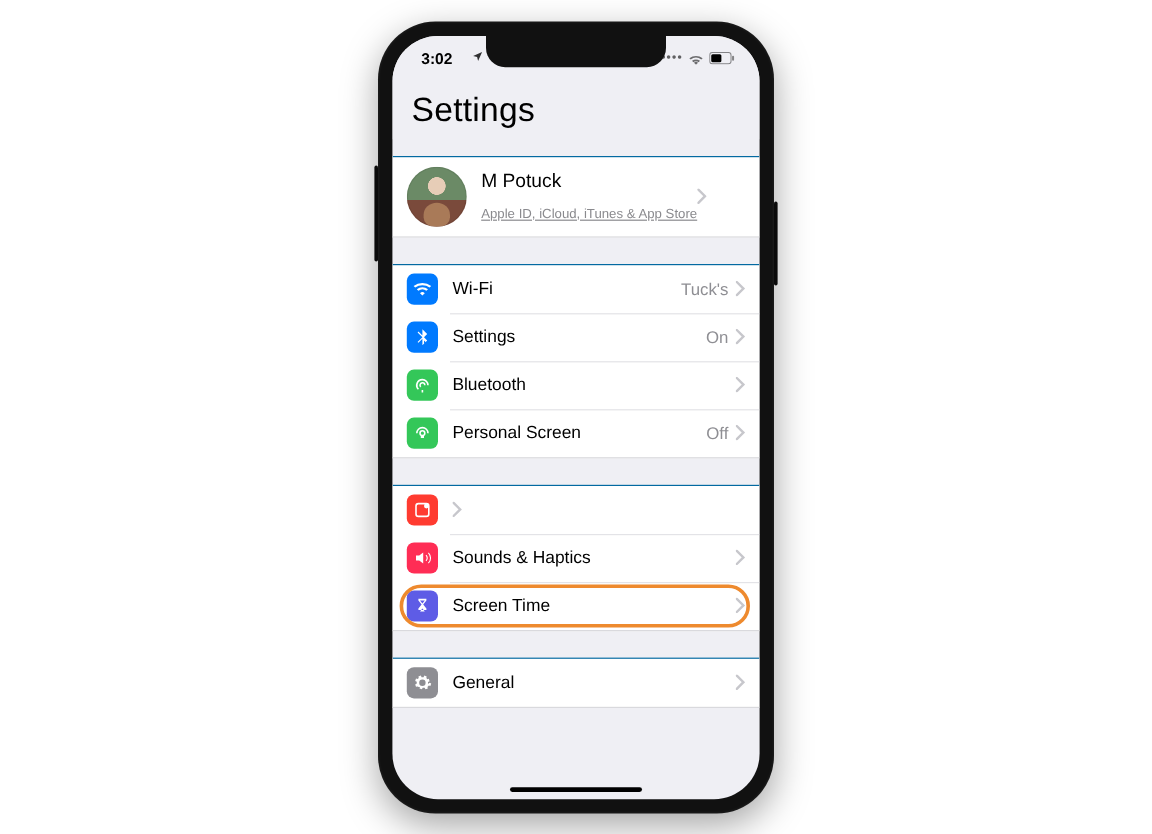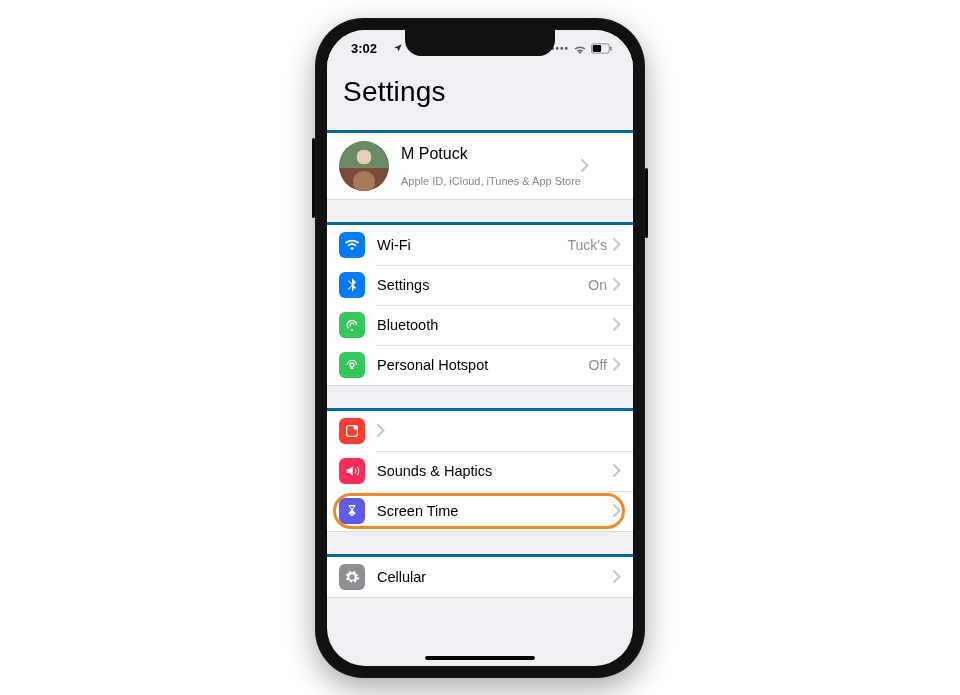--- a/index.html
+++ b/index.html
@@ -71,21 +71,21 @@
   .dots { letter-spacing:1px; font-size:10px; opacity:.6;}
   .wifi-mini svg, .batt svg { display:block; }
   .title {
     padding: 8px 16px 8px 16px;
     font-size: 28px;
     font-weight: 400;
     letter-spacing: .2px;
     background:#efeff4;
     color:#000;
   }
-  .group { margin-top: 22px; background:#fff; border-top:3px solid #0369a1; border-bottom:1px solid #d9d9dd;}
+  .group { margin-top: 22px; background:#fff; border-top:1px solid #0369a1; border-bottom:1px solid #d9d9dd;}
   .group.first { margin-top: 14px; }
   .row {
     display:flex;
     align-items:center;
     min-height: 40px;
     padding: 0 12px 0 12px;
     position:relative;
   }
   .row + .row::before {
     content:"";
@@ -120,21 +120,21 @@
   }
   .avatar::after{
     content:"";
     position:absolute;
     left:14px; right:14px; top:30px; height:20px;
     background:#a97a58;
     border-radius:50% 50% 40% 40%;
   }
   .profile-text { display:flex; flex-direction:column; }
   .profile-name { font-size:16px; font-weight:500; color:#000;}
-  .profile-sub  { font-size:11px; color:#8a8a8e; margin-top:12px;}
+  .profile-sub  { font-size:11px; color:#8a8a8e; margin-top:12px;text-decoration:underline;}
   .toggle {
     width:44px; height:26px; border-radius:13px;
     background:#e9e9ea;
     position:relative;
     box-shadow: inset 0 0 0 1px #dcdcdf;
   }
   .toggle::after{
     content:"";
     position:absolute;
     left:2px; top:2px;
@@ -262,21 +262,21 @@
                 <path d="M1 1l5.5 5.5L1 12" stroke="#c7c7cc" stroke-width="2" fill="none" stroke-linecap="round"></path>
               </svg>
             </span>
         </div>
         <div class="row">
           <span class="icon bg-green">
             <svg width="16" height="16" viewBox="0 0 24 24">
                 <path fill="#fff" d="M8 12a4 4 0 118 0 4 4 0 01-2 3.5V18h-4v-2.5A4 4 0 018 12zm4-2a2 2 0 100 4 2 2 0 000-4zM4 12a8 8 0 0116 0h-2a6 6 0 10-12 0z"></path>
               </svg>
           </span>
-          <span class="label">Personal Hotspot</span>
+          <span class="label">Personal Screen</span>
           <span class="value">Off</span>
           <span class="chev">
               <svg width="8" height="13" viewBox="0 0 8 13">
                 <path d="M1 1l5.5 5.5L1 12" stroke="#c7c7cc" stroke-width="2" fill="none" stroke-linecap="round"></path>
               </svg>
             </span>
         </div>
       </div>
 
       <div class="group">
@@ -322,21 +322,21 @@
         </div>
       </div>
 
       <div class="group">
         <div class="row">
           <span class="icon bg-gray">
             <svg width="16" height="16" viewBox="0 0 24 24">
                 <path fill="#fff" d="M12 8a4 4 0 100 8 4 4 0 000-8zm9 4l2 1-1 3-2-.5a8 8 0 01-1.7 1.7l.5 2-3 1-1-2a8 8 0 01-2.4 0l-1 2-3-1 .5-2A8 8 0 016 16.5l-2 .5-1-3 2-1a8 8 0 010-2.4l-2-1 1-3 2 .5A8 8 0 017.5 6L7 4l3-1 1 2a8 8 0 012.4 0l1-2 3 1-.5 2A8 8 0 0118 7.5l2-.5 1 3-2 1a8 8 0 010 2.4z"></path>
               </svg>
           </span>
-          <span class="label">Cellular</span>
+          <span class="label">General</span>
           <span class="chev">
               <svg width="8" height="13" viewBox="0 0 8 13">
                 <path d="M1 1l5.5 5.5L1 12" stroke="#c7c7cc" stroke-width="2" fill="none" stroke-linecap="round"></path>
               </svg>
             </span>
         </div>
       </div>
     </div>
 
     <div class="home-indicator"></div>

